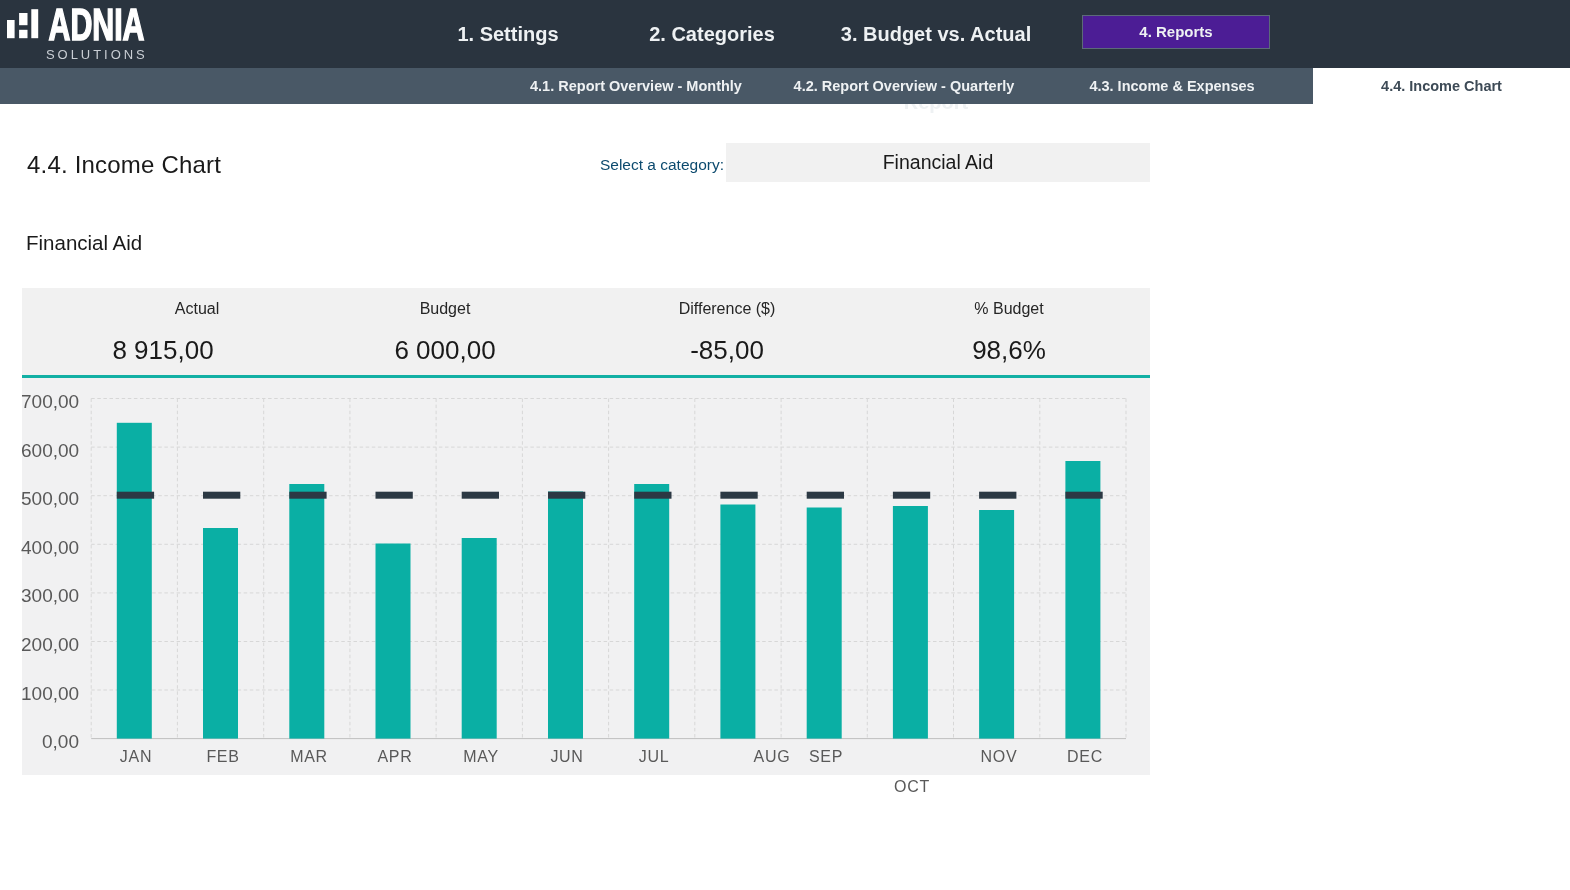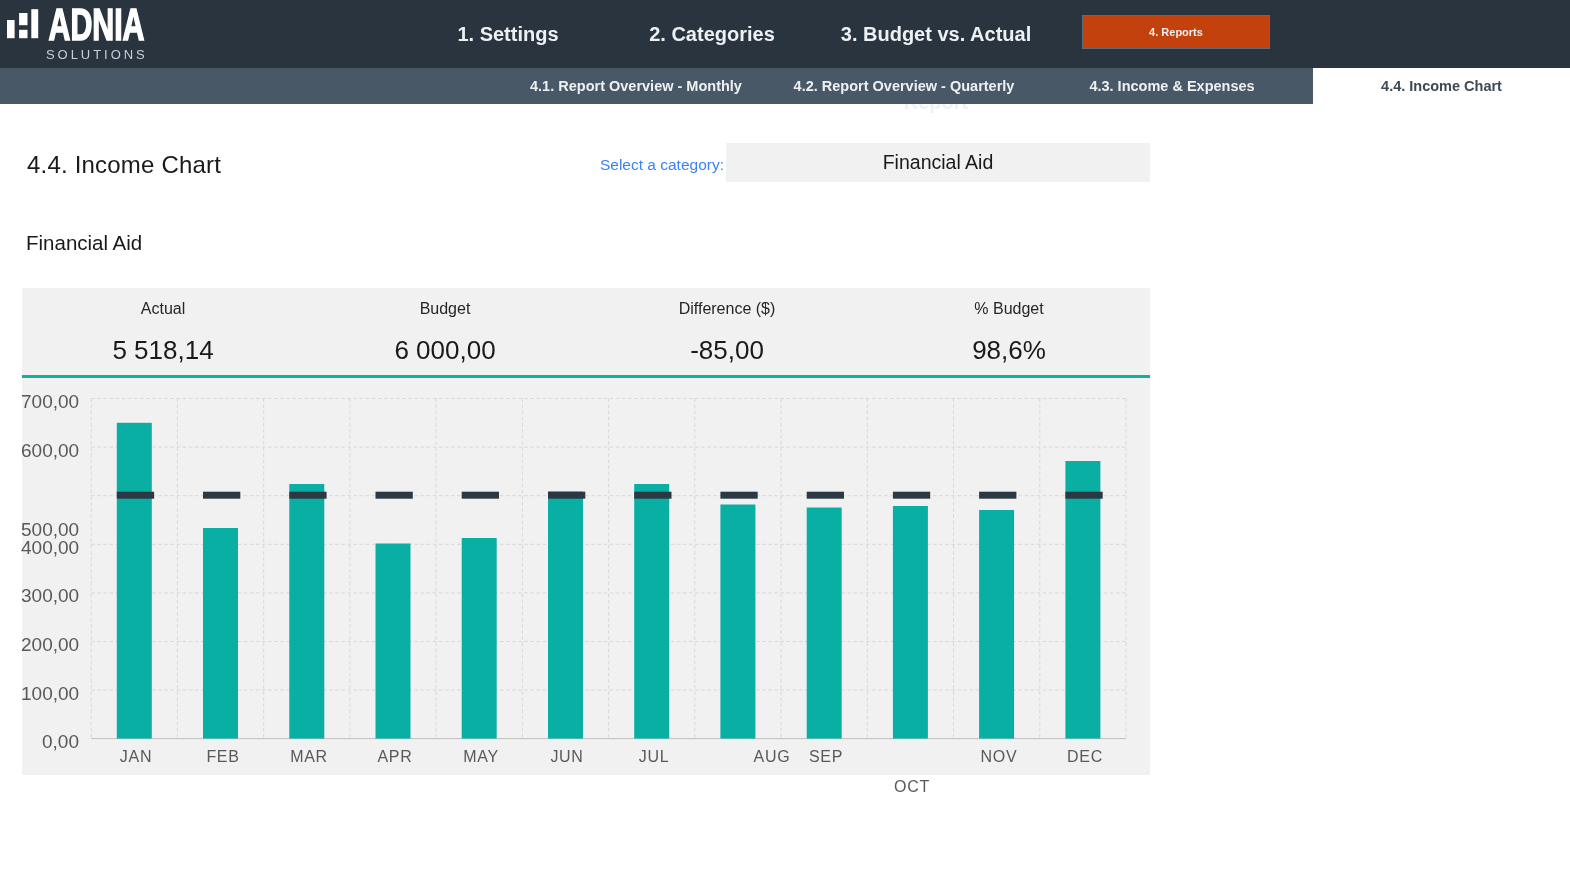--- a/index.html
+++ b/index.html
@@ -1,30 +1,30 @@
 <!DOCTYPE html>
 <html><head>
 <meta charset="utf-8">
 <style>
   html,body{margin:0;padding:0;}
   body{width:1570px;height:890px;background:#ffffff;font-family:"Liberation Sans",sans-serif;position:relative;overflow:hidden;}
   .abs{position:absolute;}
   
   #bar1{left:0;top:0;width:1570px;height:68px;background:#2a343f;}
   .nav1{position:absolute;top:0;height:68px;line-height:68px;color:#eef1f3;font-size:20px;font-weight:700;text-align:center;}
-  #repbtn{position:absolute;left:1082px;top:15px;width:188px;height:34px;background:#c2410c;border:1px solid #5c6a79;box-sizing:border-box;color:#eef1f3;font-size:11px;font-weight:700;text-align:center;line-height:32px;}
+  #repbtn{position:absolute;left:1082px;top:15px;width:188px;height:34px;background:#4c1d95;border:1px solid #5c6a79;box-sizing:border-box;color:#eef1f3;font-size:15px;font-weight:700;text-align:center;line-height:32px;}
   
   #solutions{position:absolute;left:46px;top:47px;color:#c9ced4;font-size:13px;letter-spacing:2.95px;}
   
   #bar2{left:0;top:68px;width:1313px;height:36px;background:#495866;}
   .nav2{position:absolute;top:68px;height:32px;line-height:36px;color:#eef1f3;font-size:14.5px;font-weight:700;text-align:center;}
   #tab44{position:absolute;left:1313px;top:68px;width:257px;height:36px;line-height:36px;background:#ffffff;color:#3d4a56;font-size:14.5px;font-weight:700;text-align:center;}
   
   #title{left:27px;top:151px;font-size:24px;letter-spacing:0.2px;color:#1a1a1a;}
-  #selcat{left:424px;top:156px;width:300px;text-align:right;font-size:15.5px;color:#3b82f6;}
+  #selcat{left:424px;top:156px;width:300px;text-align:right;font-size:15.5px;color:#0c4a6e;}
   #dropdown{left:726px;top:143px;width:424px;height:39px;background:#f1f1f1;font-size:19.5px;color:#1a1a1a;text-align:center;line-height:39px;}
   #subtitle{left:26px;top:231px;font-size:20.5px;color:#1a1a1a;}
   
   #summary{left:22px;top:288px;width:1128px;height:87px;background:#f1f1f1;border-bottom:3px solid #12b0a4;box-sizing:content-box;}
   .sumlab{position:absolute;top:300px;width:282px;text-align:center;font-size:16px;color:#262626;}
   .sumval{position:absolute;top:335px;width:282px;text-align:center;font-size:26px;color:#1a1a1a;}
   
   #chart{left:22px;top:378px;width:1128px;height:397px;background:#f1f1f2;}
   .ylab{position:absolute;width:58px;text-align:right;font-size:19px;color:#595959;}
   .xlab{position:absolute;width:86px;text-align:center;font-size:16px;letter-spacing:0.7px;color:#595959;}
@@ -49,25 +49,25 @@
 <div class="nav2" style="left:779px;width:250px;">4.2. Report Overview - Quarterly</div>
 <div class="nav2" style="left:1062px;width:220px;">4.3. Income &amp; Expenses</div>
 <div id="tab44">4.4. Income Chart</div>
 
 <div class="abs" id="title">4.4. Income Chart</div>
 <div class="abs" id="selcat">Select a category:</div>
 <div class="abs" id="dropdown">Financial Aid</div>
 <div class="abs" id="subtitle">Financial Aid</div>
 
 <div class="abs" id="summary"></div>
-<div class="sumlab" style="left:22px;">Actual</div>
+<div class="sumlab" style="left:22px;padding-left:34px;">Actual</div>
 <div class="sumlab" style="left:304px;">Budget</div>
 <div class="sumlab" style="left:586px;">Difference ($)</div>
 <div class="sumlab" style="left:868px;">% Budget</div>
-<div class="sumval" style="left:22px;">5 518,14</div>
+<div class="sumval" style="left:22px;">8 915,00</div>
 <div class="sumval" style="left:304px;">6 000,00</div>
 <div class="sumval" style="left:586px;">-85,00</div>
 <div class="sumval" style="left:868px;">98,6%</div>
 
 <div class="abs" id="chart"></div>
 <svg class="abs" style="left:22px;top:378px" width="1128" height="397" viewBox="0 0 1128 397">
 
   <g stroke="#d7d7d7" stroke-width="1" stroke-dasharray="3.5,2.6">
     <line x1="69.2" y1="20.5" x2="1104" y2="20.5"></line>
     <line x1="69.2" y1="69.1" x2="1104" y2="69.1"></line>
@@ -118,21 +118,21 @@
     <rect x="698.4" y="113.7" width="37.3" height="7"></rect>
     <rect x="784.7" y="113.7" width="37.3" height="7"></rect>
     <rect x="870.9" y="113.7" width="37.3" height="7"></rect>
     <rect x="957.1" y="113.7" width="37.3" height="7"></rect>
     <rect x="1043.4" y="113.7" width="37.3" height="7"></rect>
   </g>
 </svg>
 
 <div class="ylab" style="left:21px;top:391px;">700,00</div>
 <div class="ylab" style="left:21px;top:440px;">600,00</div>
-<div class="ylab" style="left:21px;top:488px;margin-top:31px;">500,00</div>
+<div class="ylab" style="left:21px;top:488px;">500,00</div>
 <div class="ylab" style="left:21px;top:537px;">400,00</div>
 <div class="ylab" style="left:21px;top:585px;">300,00</div>
 <div class="ylab" style="left:21px;top:634px;">200,00</div>
 <div class="ylab" style="left:21px;top:683px;">100,00</div>
 <div class="ylab" style="left:21px;top:731px;">0,00</div>
 
 <div class="xlab" style="left:93px;top:748px;">JAN</div>
 <div class="xlab" style="left:180px;top:748px;">FEB</div>
 <div class="xlab" style="left:266px;top:748px;">MAR</div>
 <div class="xlab" style="left:352px;top:748px;">APR</div>

